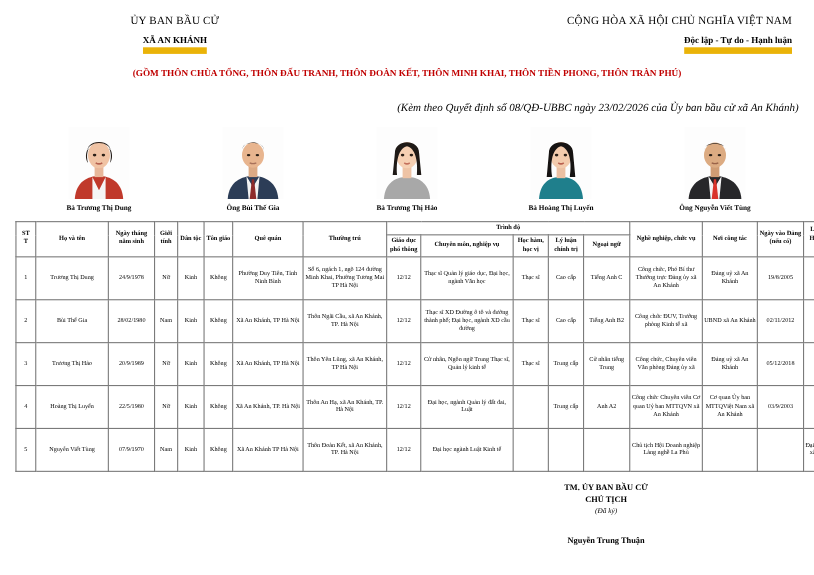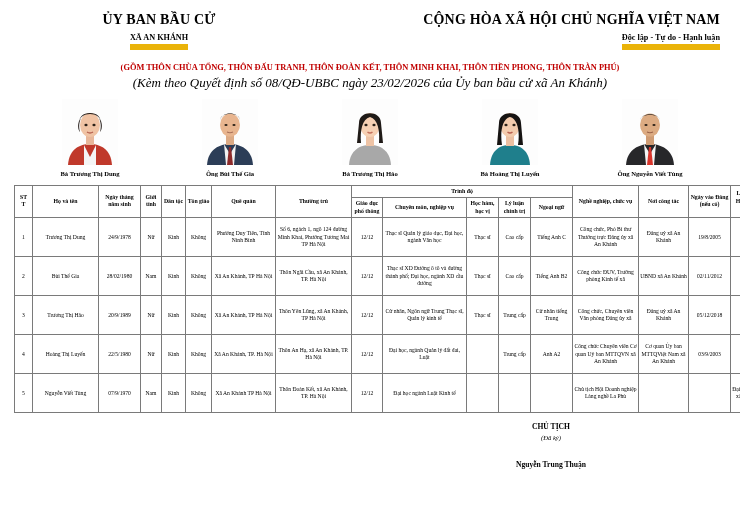--- a/index.html
+++ b/index.html
@@ -25,22 +25,22 @@
   
   .doc-header {
     display: flex;
     align-items: flex-start;
     justify-content: space-between;
     padding: 4px 6px 0 20px;
   }
   .hdr-left { text-align: center; width: 250px; }
   .hdr-right { text-align: right; width: 330px; }
   .hdr-line1 {
-    font-weight: bold;
-    font-size: 14px;
+    font-weight: normal;
+    font-size: 10px;
     letter-spacing: 0.2px;
     line-height: 12px;
   }
   .hdr-line2 {
     font-weight: bold;
     font-size: 8.2px;
     line-height: 12px;
     display: inline-block;
   }
   .underline-seg {
@@ -53,24 +53,25 @@
   .title-block {
     text-align: center;
     color: #c00000;
     margin-top: 12px;
   }
   .t-1 { font-weight: bold; font-size: 8.4px; line-height: 12.5px; }
   .t-2 { font-weight: bold; font-size: 8.4px; line-height: 12.5px; }
   .t-3 { font-weight: bold; font-size: 8.4px; line-height: 12.5px; }
   .t-4 {
     font-style: italic;
-    font-size: 13px;
+    font-size: 10px;
     color: #000000;
     line-height: 13px;
-    margin-top: 1px;
+    margin-top: 18px;
+    text-align: right;
   }
 
   
   .photo-strip {
     display: flex;
     justify-content: space-between;
     margin-top: 10px;
     padding: 0 22px;
   }
   .photo-cell {
@@ -413,19 +414,20 @@
         <td>Đại biểu HĐND xã khóa XXI</td>
       </tr>
     </tbody>
   </table>
 
   <div class="notes">
   </div>
 
   <div class="sign-wrap">
     <div class="sign-block">
+      <div class="s-1">TM. ỦY BAN BẦU CỬ</div>
       <div class="s-2">CHỦ TỊCH</div>
       <div class="s-3">(Đã ký)</div>
       <div class="s-4">Nguyễn Trung Thuận</div>
     </div>
   </div>
 
 </div>
 
 </body></html>

